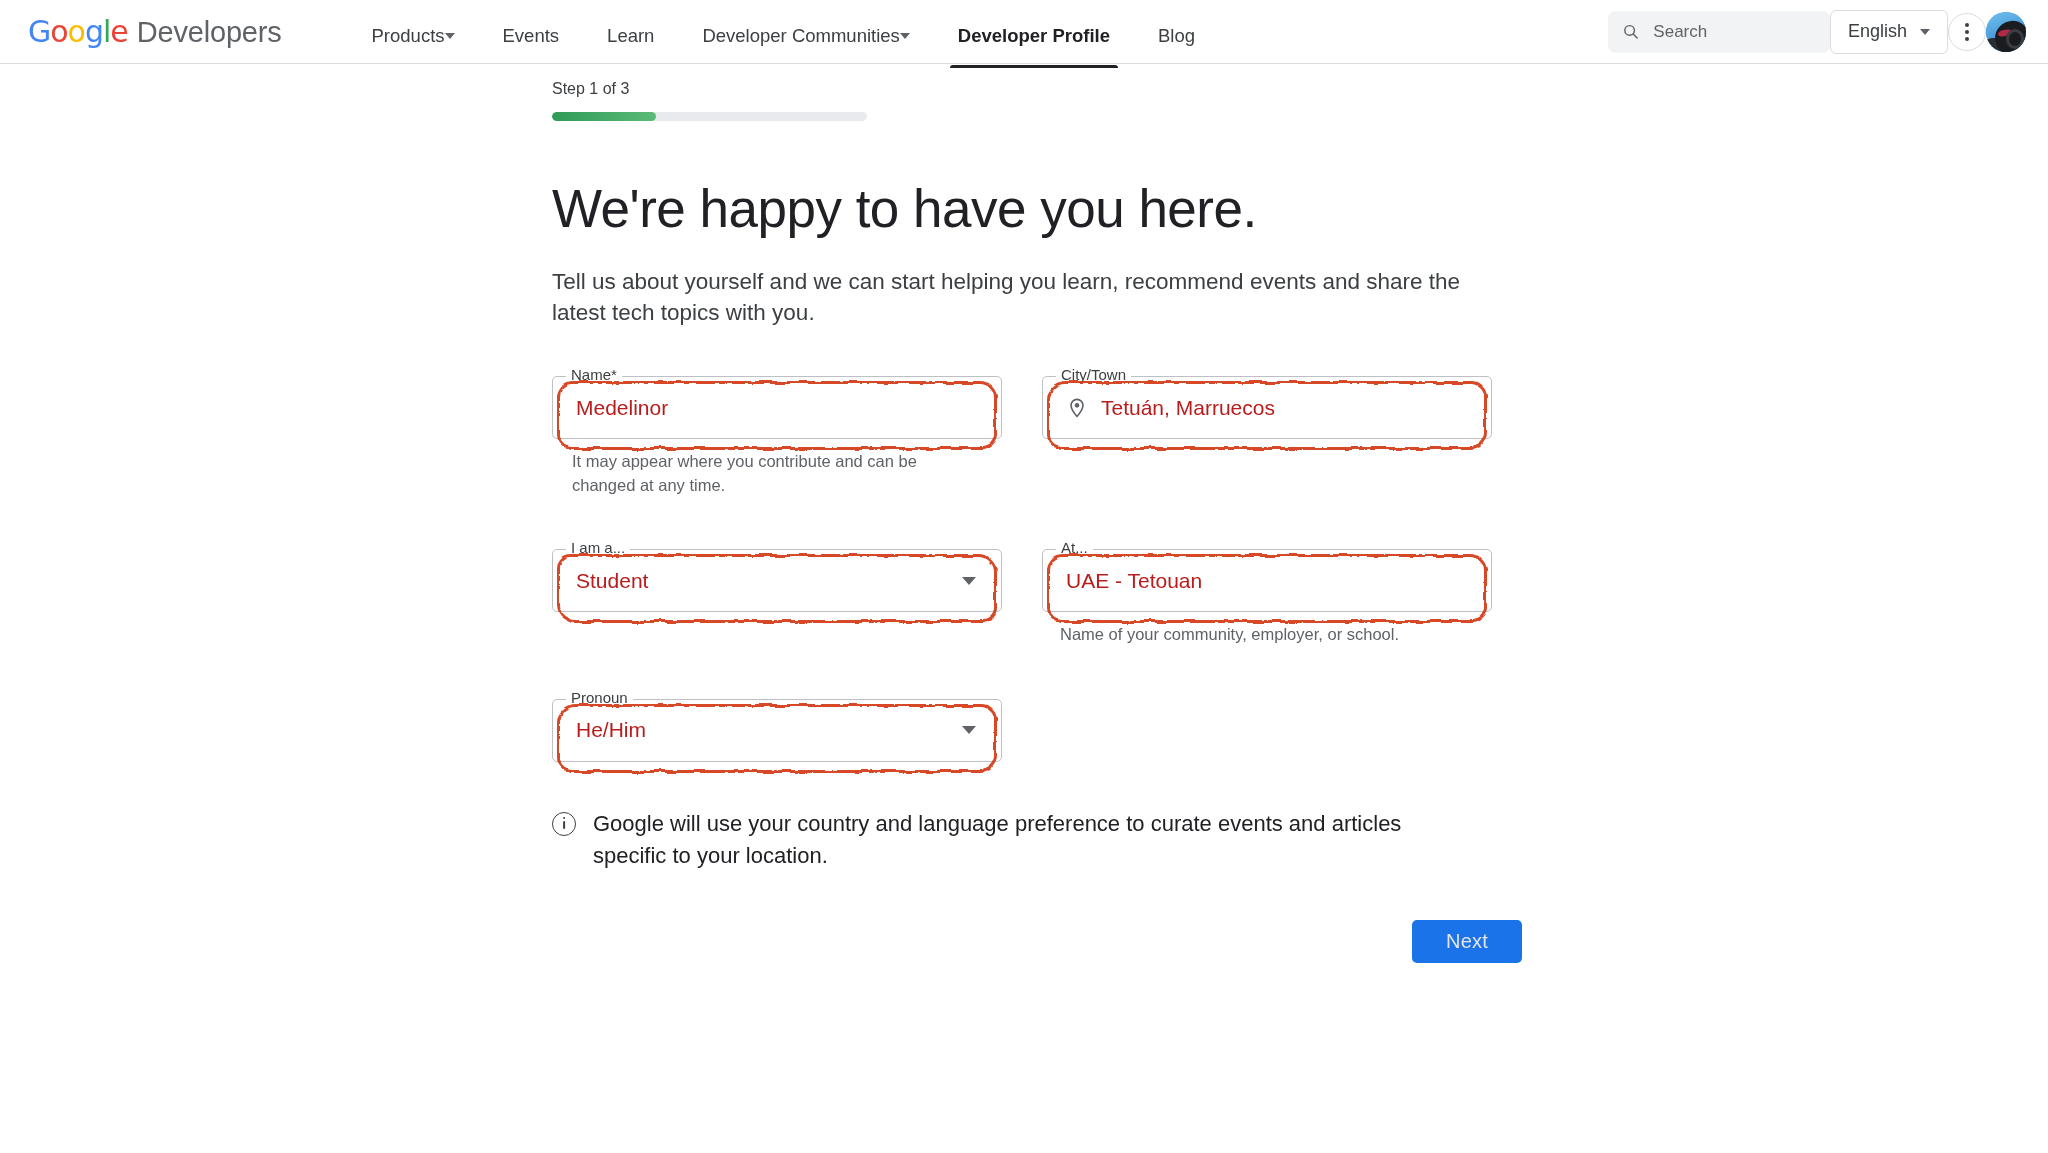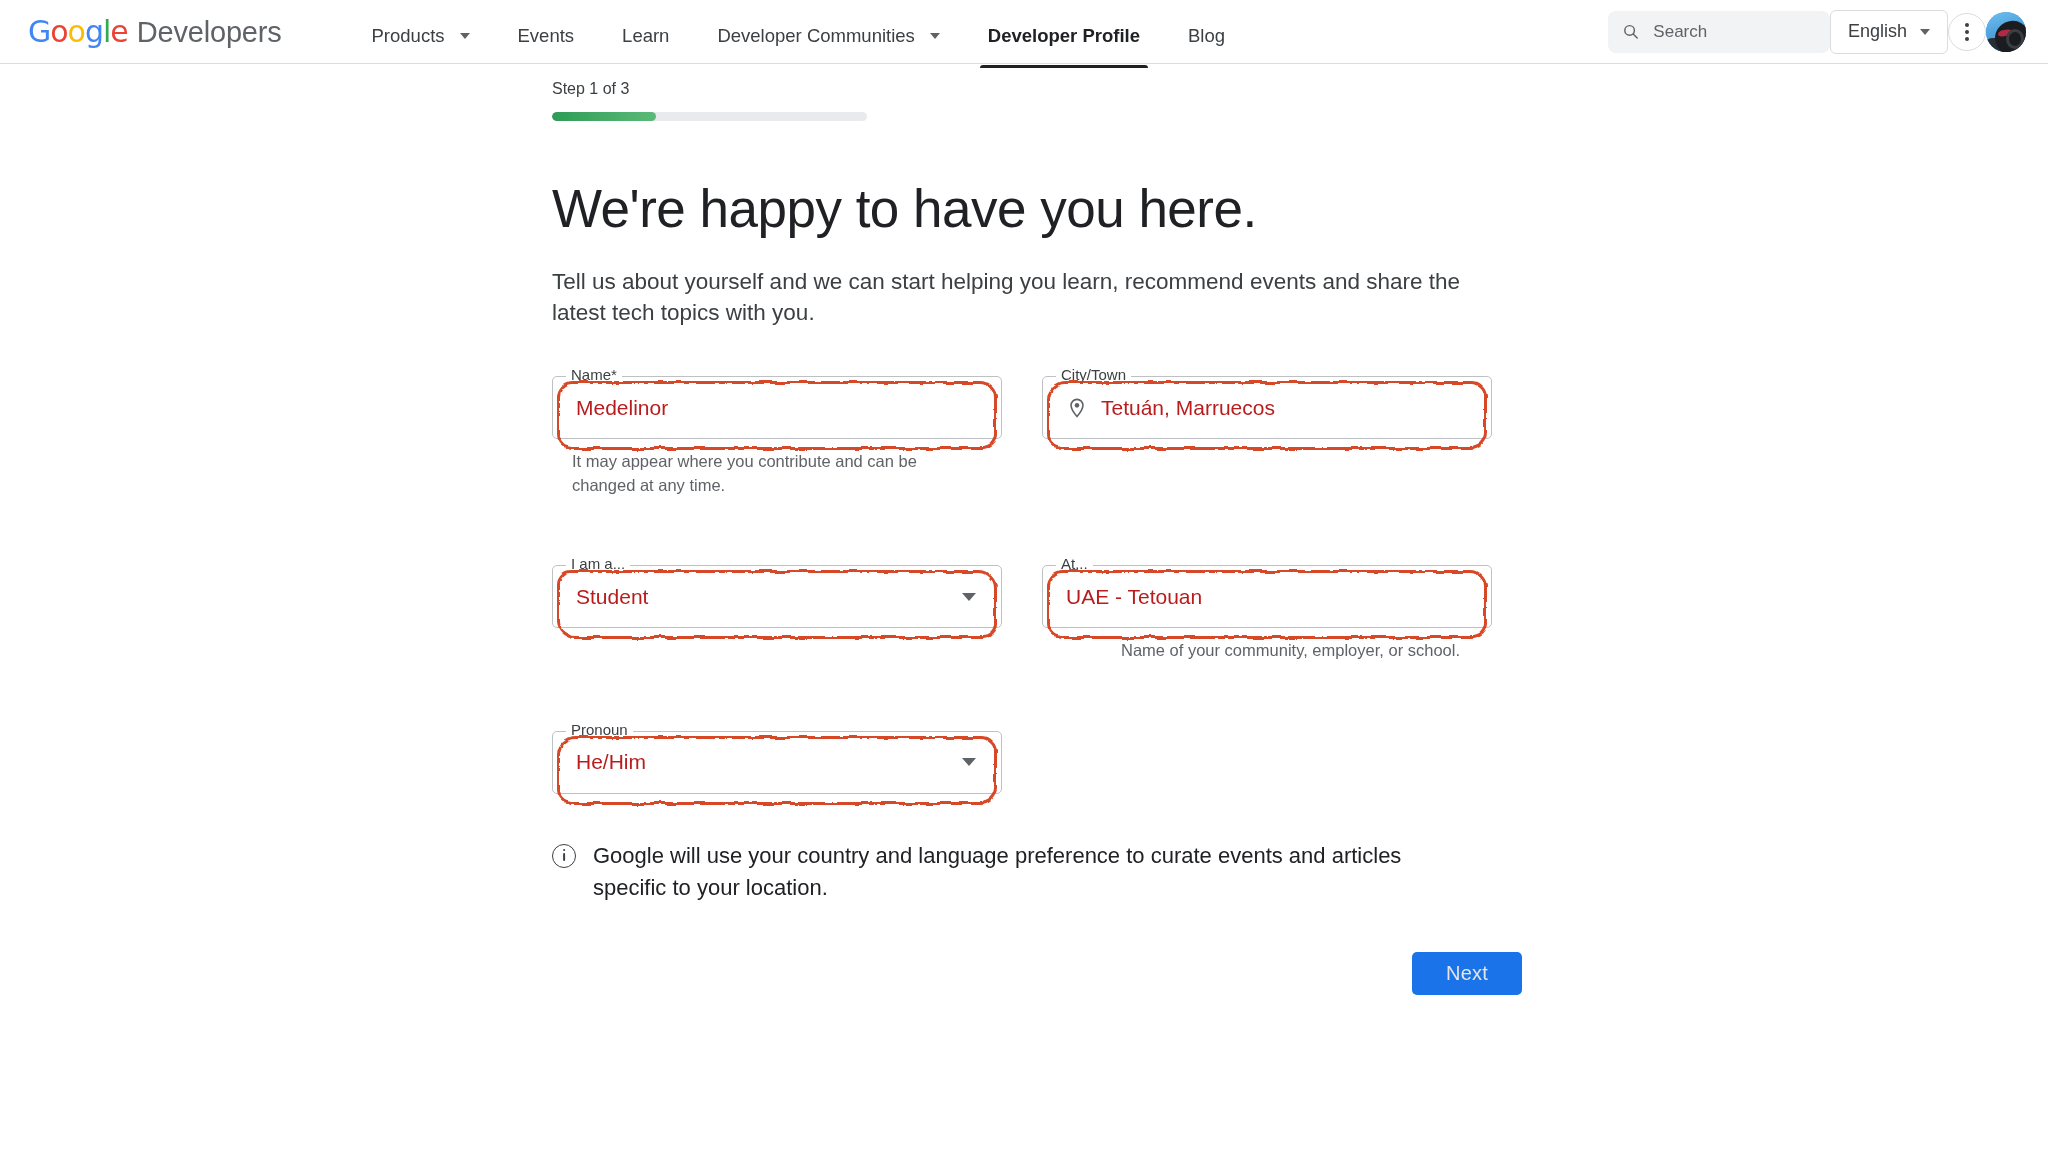--- a/index.html
+++ b/index.html
@@ -48,21 +48,21 @@
   }
 
   .nav {
     display: flex;
     align-items: center;
     height: 64px;
   }
   .nav-item {
     display: flex;
     align-items: center;
-    gap: 15px;
+    gap: 0;
     font-size: 18.5px;
     color: #3c4043;
     padding: 0 24px;
     height: 64px;
     box-sizing: border-box;
     cursor: pointer;
     position: relative;
     white-space: nowrap;
     margin-top: 8px;
   }
@@ -214,21 +214,21 @@
     color: #3c4043;
     margin: 0 0 40px 0;
     max-width: 930px;
     font-weight: 400;
   }
 
   
   .form-grid {
     display: grid;
     grid-template-columns: 450px 40px 450px;
-    row-gap: 16px;
+    row-gap: 0;
   }
   .cell { position: relative; }
   .cell.r1c1 { grid-column: 1; grid-row: 1; }
   .cell.r1c3 { grid-column: 3; grid-row: 1; }
   .cell.r2c1 { grid-column: 1; grid-row: 2; }
   .cell.r2c3 { grid-column: 3; grid-row: 2; }
   .cell.r3c1 { grid-column: 1; grid-row: 3; }
 
   .field-wrap { position: relative; padding-top: 8px; }
 
@@ -291,21 +291,21 @@
     margin-right: 2px;
   }
 
   .helper {
     font-size: 16.5px;
     line-height: 1.42;
     color: #5f6368;
     margin: 11px 0 0 20px;
     max-width: 370px;
   }
-  .helper.wide { max-width: 400px; margin-left: 18px; text-align: right; }
+  .helper.wide { max-width: 400px; margin-left: 18px; }
 
   
   .annot {
     position: absolute;
     left: 5px;
     top: 13px;
     right: 5px;
     bottom: -11px;
     border: 3px solid #d33a17;
     border-radius: 16px;

